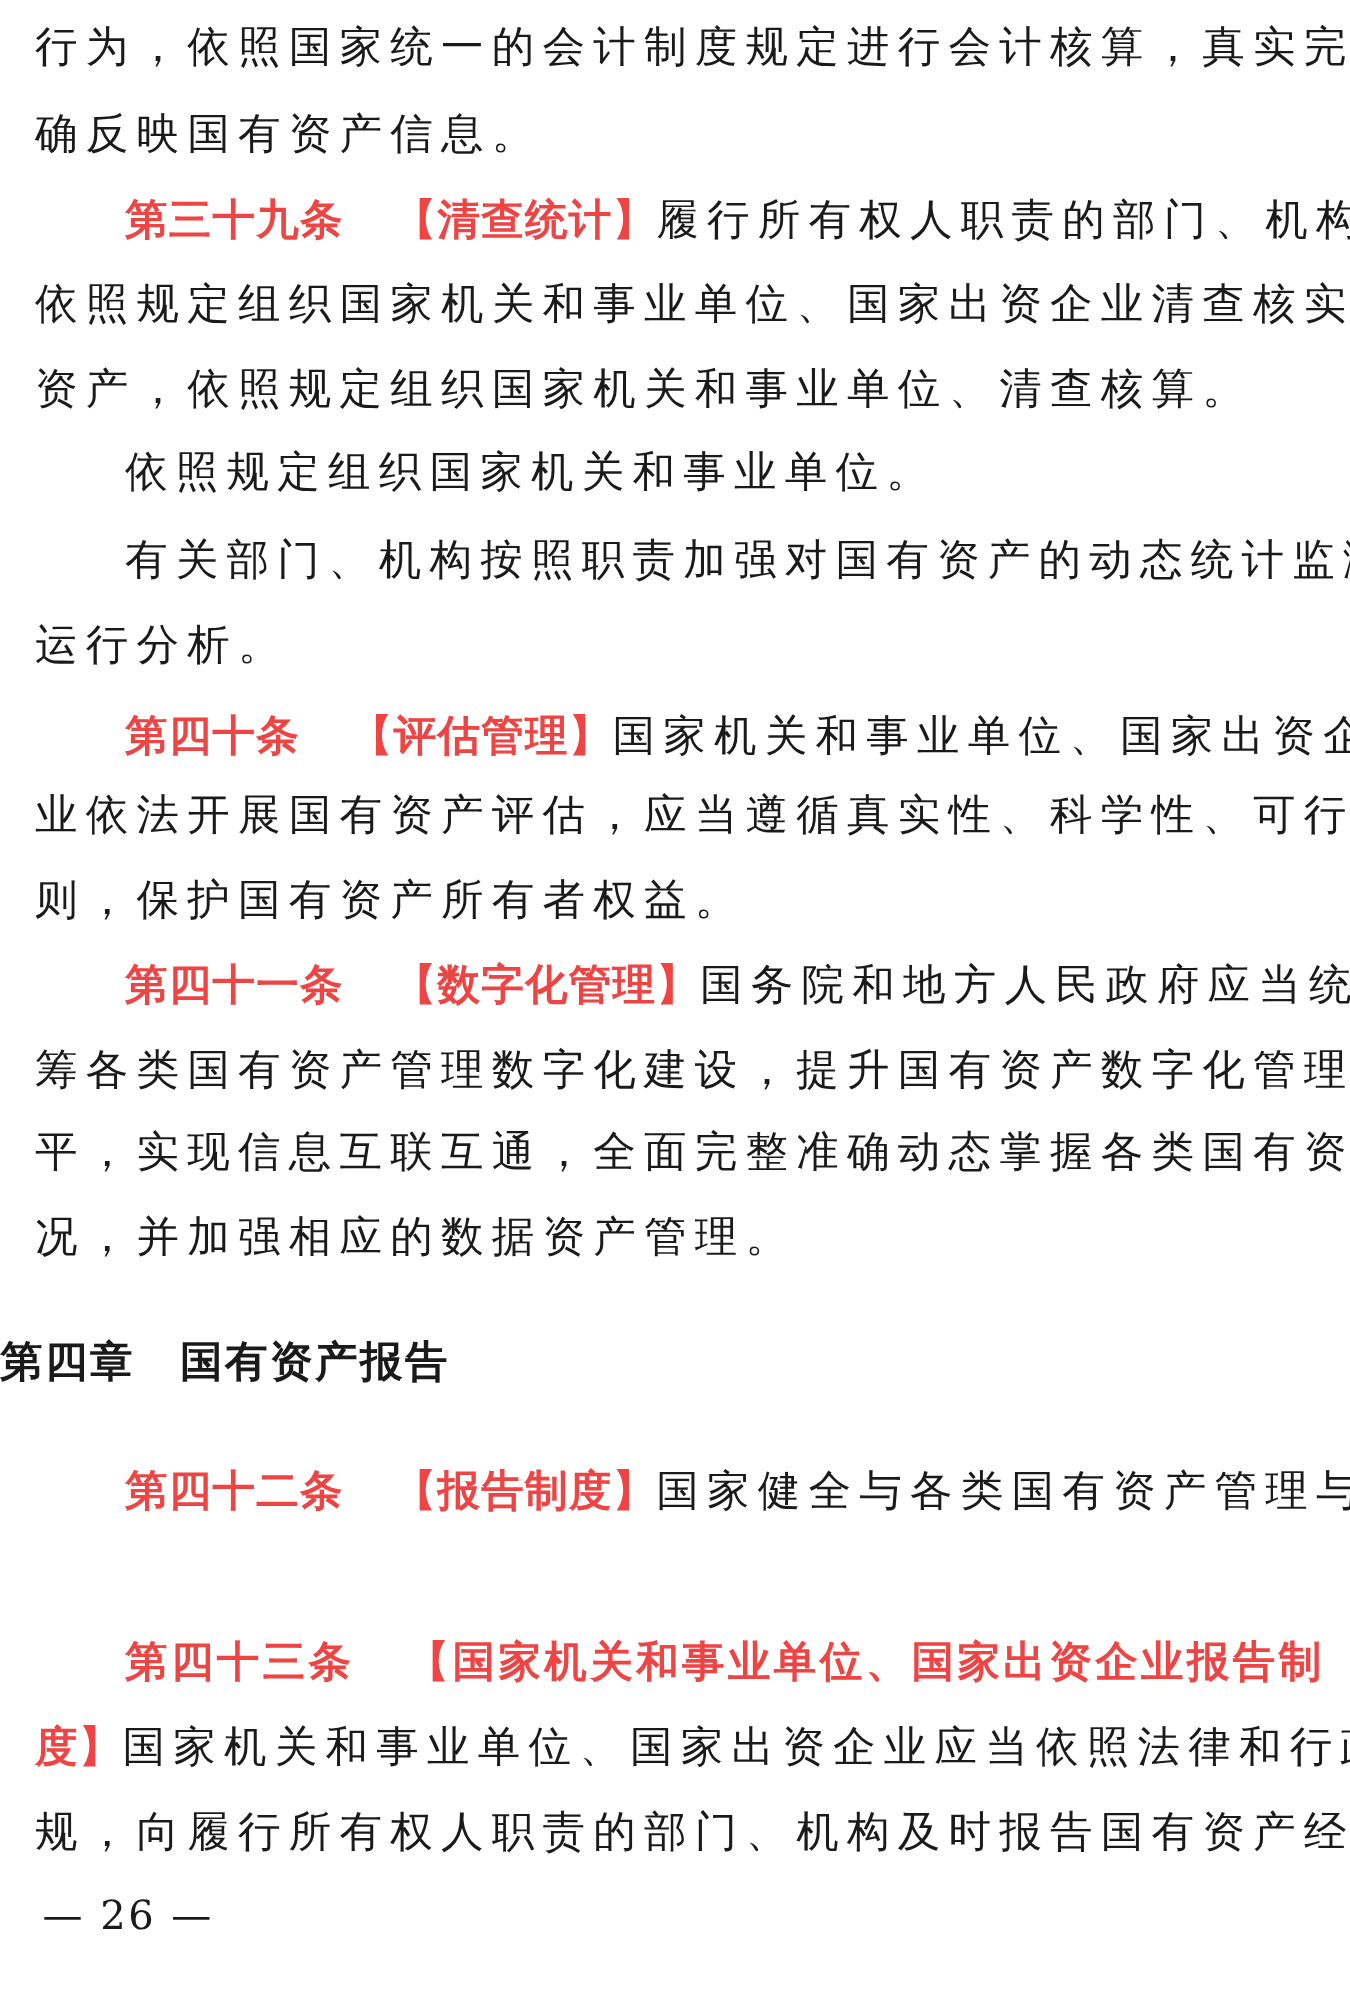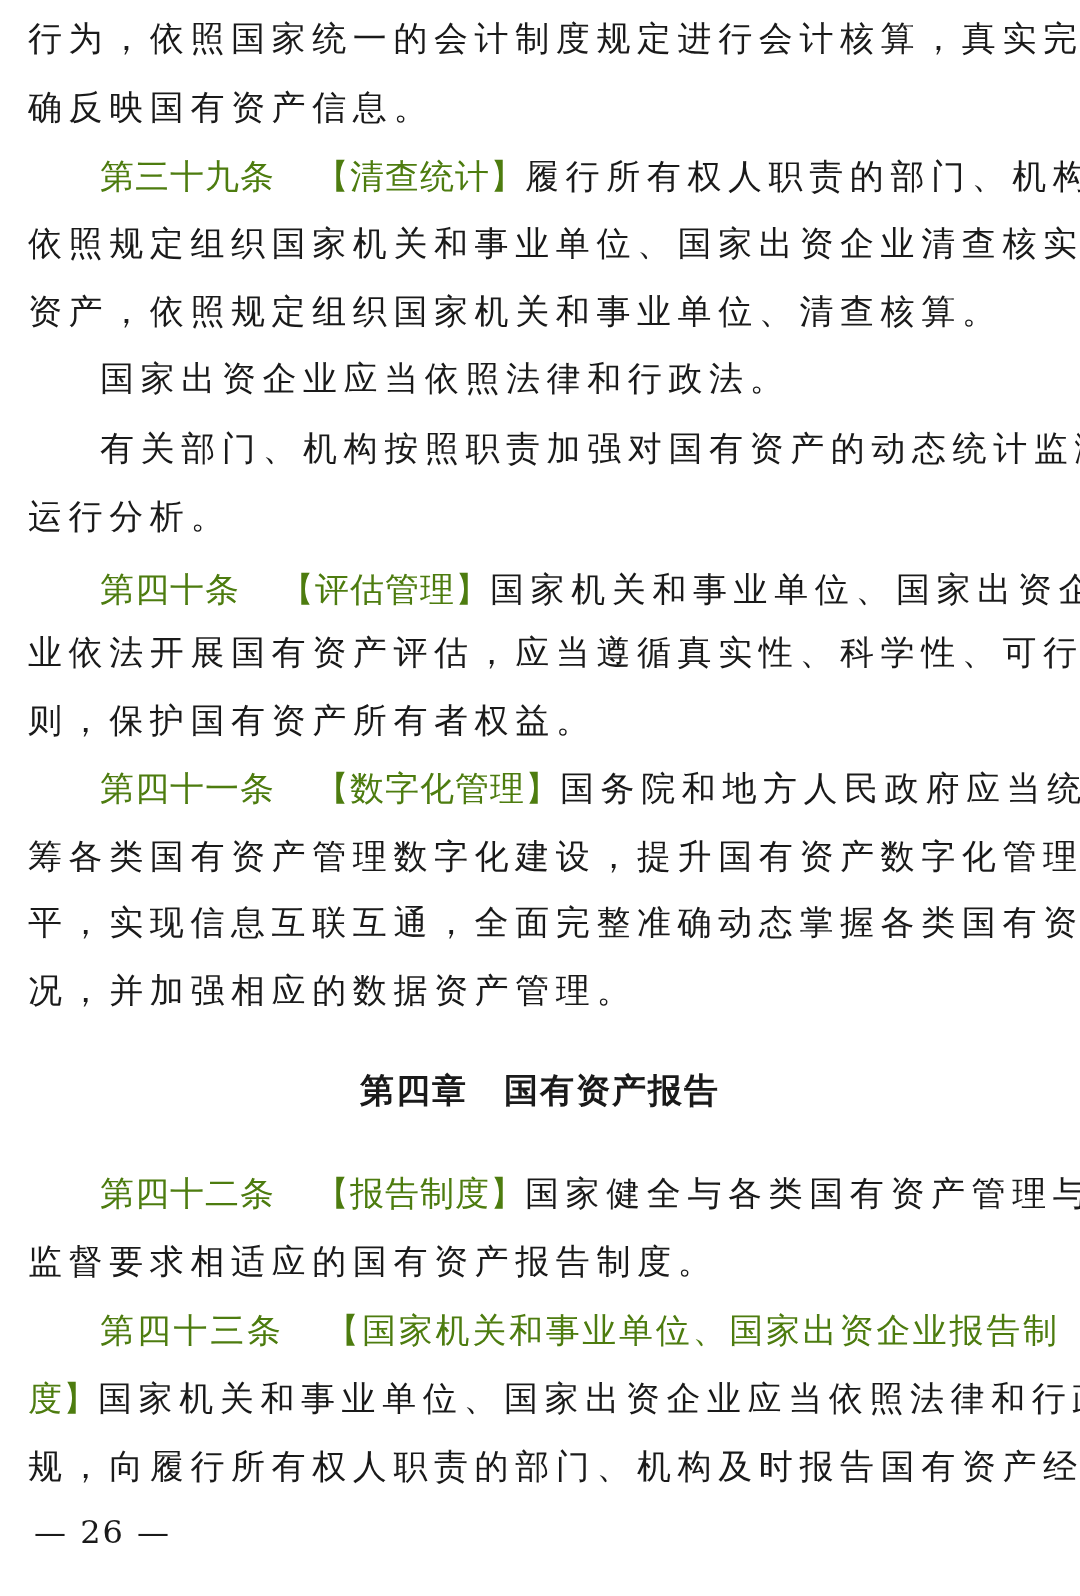--- a/index.html
+++ b/index.html
@@ -4,43 +4,43 @@
 <style>
   html, body { margin: 0; padding: 0; background: #ffffff; }
   body { width: 1080px; height: 1596px; position: relative; overflow: hidden;
          font-family: "DejaVu Serif", "Liberation Serif", serif; color: #1a1a1a; }
   .page { position: absolute; left: 0; top: 0; width: 1080px; height: 1596px; }
   .line { position: absolute; left: 28px; width: 1030px; height: 50px; line-height: 50px;
           font-size: 34px; white-space: nowrap; letter-spacing: 6.6px; text-align: justify;
           text-align-last: justify; }
   .line.indent { left: 100px; width: 958px; }
   .line.last { text-align-last: left; }
-  .bold { font-family: "DejaVu Sans", "Liberation Sans", sans-serif; font-weight: normal; letter-spacing: 1px; color: #4d7c0f; }
+  .bold { font-family: "DejaVu Sans", "Liberation Sans", sans-serif; font-weight: bold; letter-spacing: 1px; color: #ef4444; }
   .gap { display: inline-block; width: 40px; }
-  .chapter { position: absolute; left: 0; width: 1080px; text-align: center; top: 1065px;
+  .chapter { position: absolute; left: 0; width: 1080px; text-align: left; top: 1065px;
              height: 50px; line-height: 50px; font-size: 34px;
              font-family: "DejaVu Sans", "Liberation Sans", sans-serif; font-weight: bold; letter-spacing: 2px; }
   .chapter .gap { width: 36px; }
   .pagenum { position: absolute; left: 34px; top: 1512px; height: 40px; line-height: 40px;
              font-size: 32px; letter-spacing: 2px; }
 </style>
 </head>
 <body>
 
 <div class="page">
 
   <div class="line" style="top:13px">行为，依照国家统一的会计制度规定进行会计核算，真实完整准</div>
   <div class="line last" style="top:82px">确反映国有资产信息。</div>
 
   <div class="line indent" style="top:151px">
     <span class="bold">第三十九条</span><span class="gap"></span><span class="bold">【清查统计】</span><span>履行所有权人职责的部门、机构</span>
   </div>
   <div class="line" style="top:218px">依照规定组织国家机关和事业单位、国家出资企业清查核实国有</div>
   <div class="line last" style="top:286px">资产，依照规定组织国家机关和事业单位、清查核算。</div>
-  <div class="line indent last" style="top:353px">国家出资企业应当依照法律和行政法。</div>
+  <div class="line indent last" style="top:353px">依照规定组织国家机关和事业单位。</div>
   <div class="line indent" style="top:423px">有关部门、机构按照职责加强对国有资产的动态统计监测和</div>
   <div class="line last" style="top:491px">运行分析。</div>
 
   <div class="line indent" style="top:564px">
     <span class="bold">第四十条</span><span class="gap"></span><span class="bold">【评估管理】</span><span>国家机关和事业单位、国家出资企</span>
   </div>
   <div class="line" style="top:627px">业依法开展国有资产评估，应当遵循真实性、科学性、可行性原</div>
   <div class="line last" style="top:695px">则，保护国有资产所有者权益。</div>
 
   <div class="line indent" style="top:763px">
@@ -50,21 +50,20 @@
   <div class="line" style="top:897px">平，实现信息互联互通，全面完整准确动态掌握各类国有资产情</div>
   <div class="line last" style="top:965px">况，并加强相应的数据资产管理。</div>
 
   <div class="chapter">
     <span>第四章</span><span class="gap"></span><span>国有资产报告</span>
   </div>
 
   <div class="line indent" style="top:1168px">
     <span class="bold">第四十二条</span><span class="gap"></span><span class="bold">【报告制度】</span><span>国家健全与各类国有资产管理与</span>
   </div>
-  <div class="line last" style="top:1236px">监督要求相适应的国有资产报告制度。</div>
 
   <div class="line indent" style="top:1305px">
     <span class="bold">第四十三条</span><span class="gap"></span><span class="bold">【国家机关和事业单位、国家出资企业报告制</span>
   </div>
   <div class="line" style="top:1373px">
     <span class="bold">度】</span><span>国家机关和事业单位、国家出资企业应当依照法律和行政法</span>
   </div>
   <div class="line" style="top:1441px">规，向履行所有权人职责的部门、机构及时报告国有资产经营使</div>
 
   <div class="pagenum">— 26 —</div>

